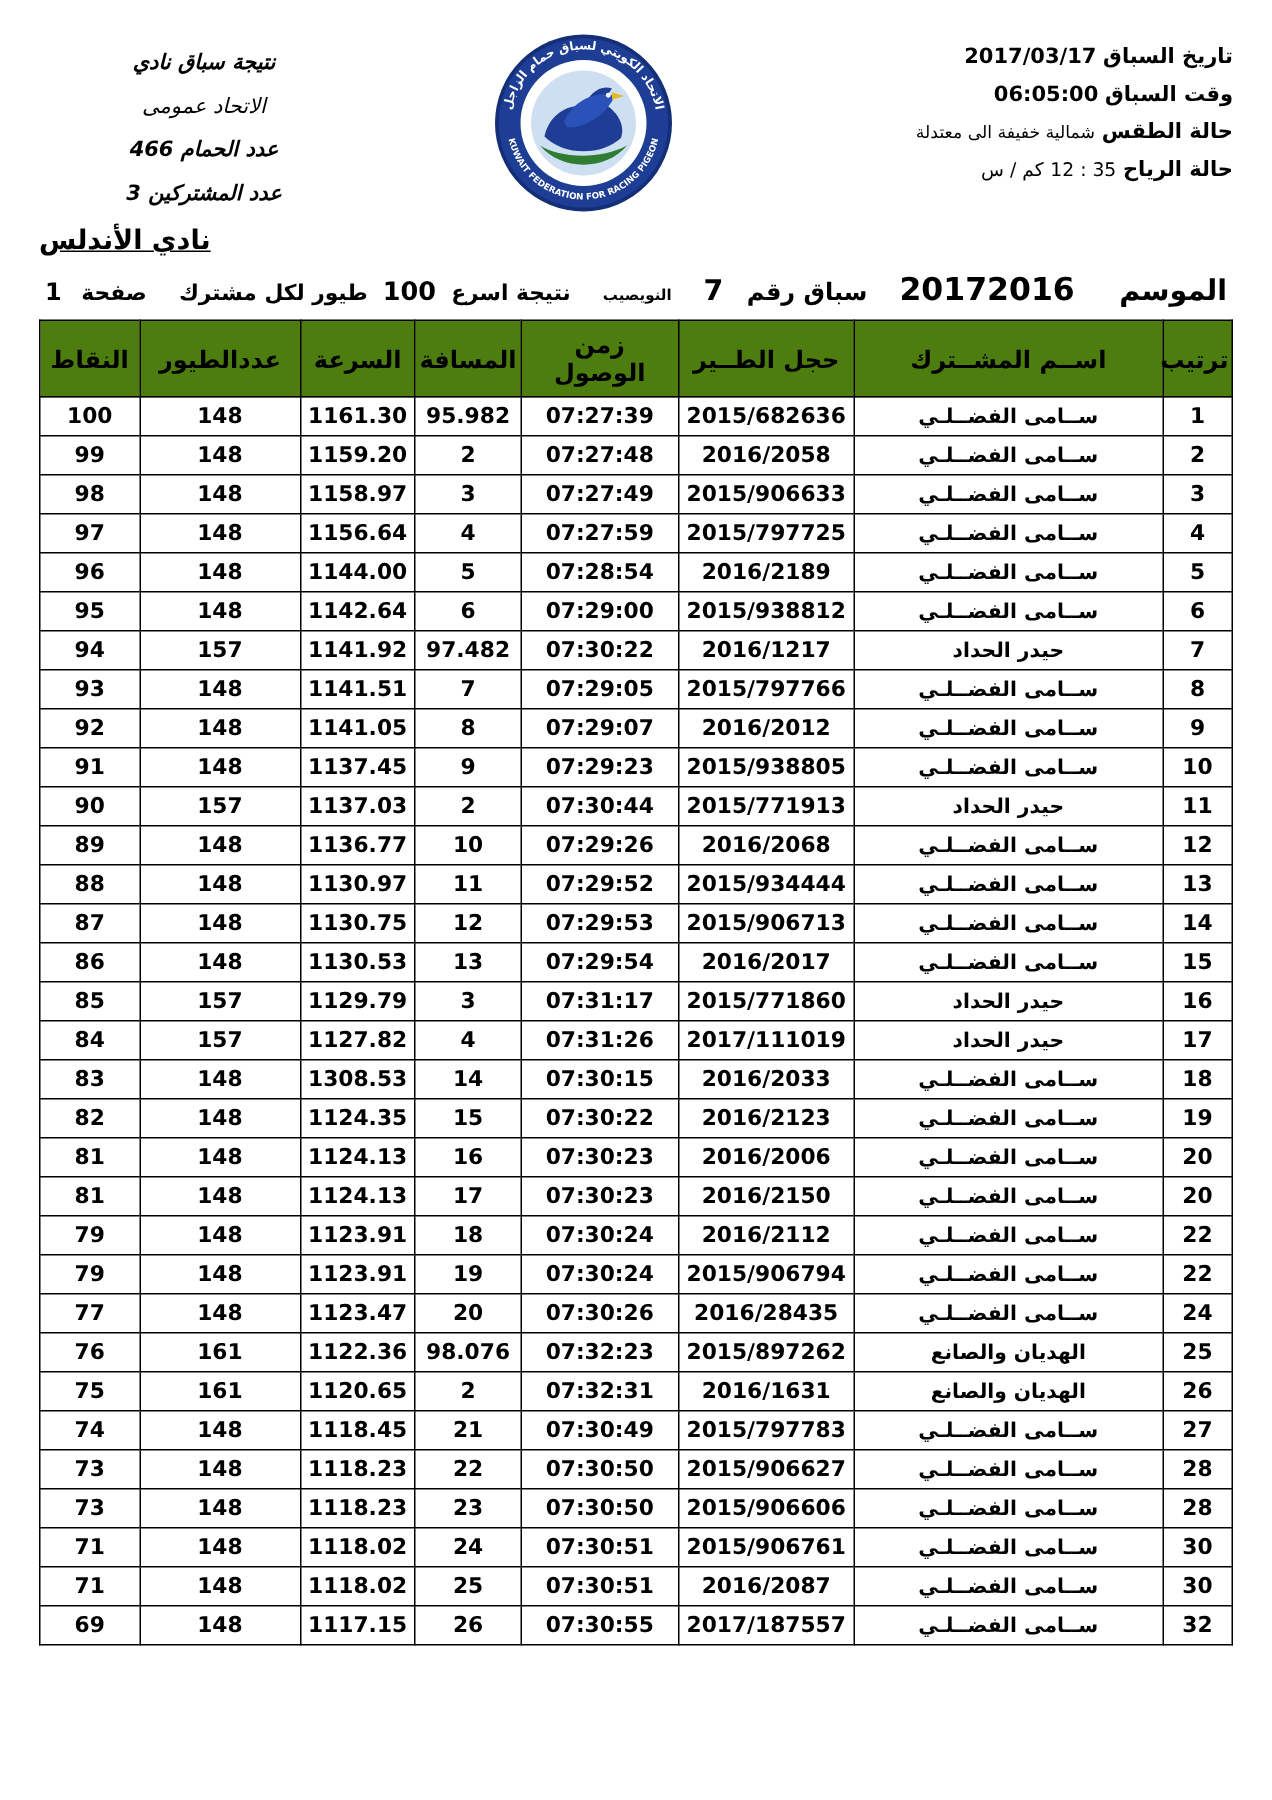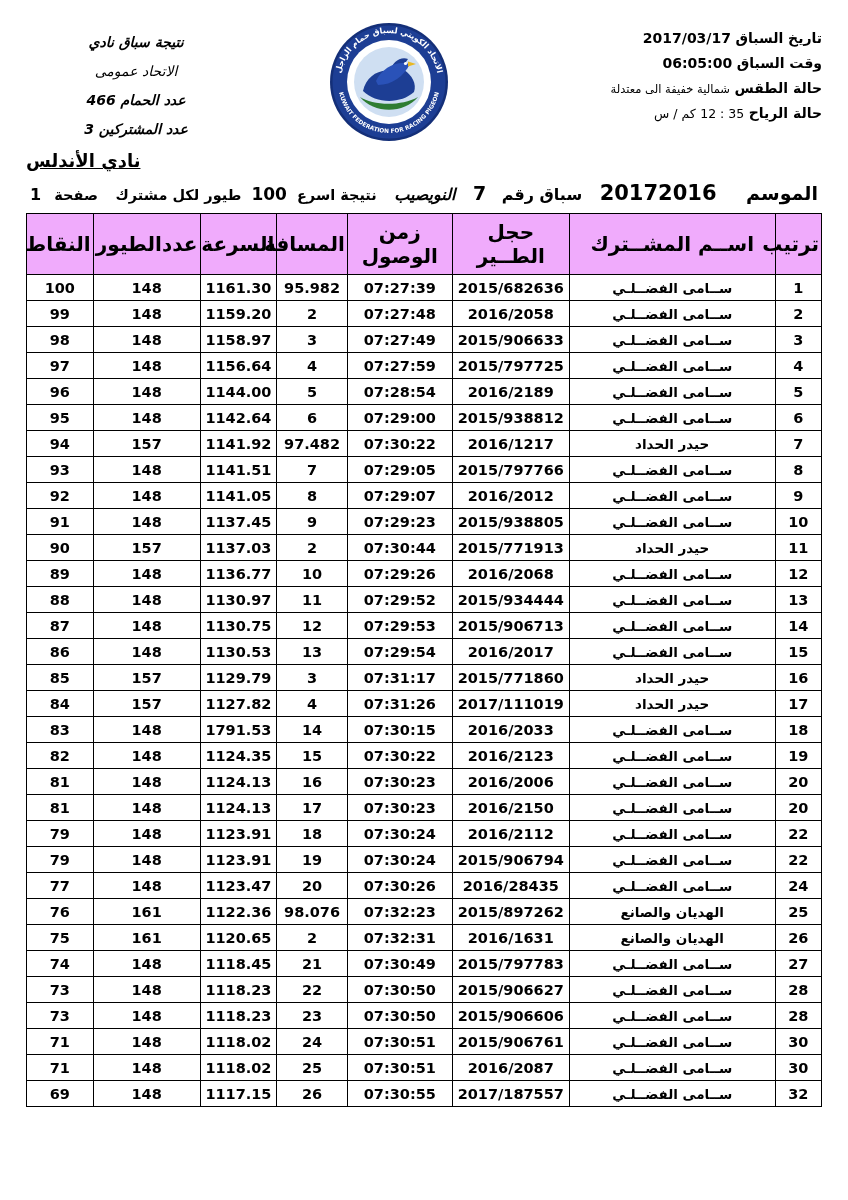--- a/index.html
+++ b/index.html
@@ -24,30 +24,30 @@
   .t-bold { font-weight:bold; font-size:15px; }
   .t-norm { font-weight:normal; font-size:14px; }
 
   
   .club { text-align:left; font-size:18px; font-weight:bold; margin-top:0px;text-decoration:underline; }
   .meta-row { display:flex; justify-content:space-between; align-items:baseline; margin:10px 4px 8px 4px; font-weight:bold; }
   .m-season-lbl { font-size:19px; }
   .m-season-num { font-size:21px; margin-right:24px; }
   .m-race-lbl { font-size:16px; }
   .m-race-num { font-size:19px; margin-right:10px; }
-  .m-loc { font-size:16px;font-style:italic; }
+  .m-loc { font-size:10px; }
   .m-note { font-size:14.5px; }
   .m-note .m-cnt { font-size:17px; margin:0 5px; }
   .m-page { font-size:14.5px; }
   .m-page .m-pnum { font-size:16px; margin-right:8px; }
 
   
   table { width:100%; border-collapse:collapse; table-layout:fixed; }
   th, td { border:1.4px solid #000; text-align:center; vertical-align:middle; }
-  th { background:#f0abfc; font-size:20px; font-weight:bold; padding:6px 2px; height:32px; }
+  th { background:#4d7c0f; font-size:16px; font-weight:bold; padding:6px 2px; height:32px; }
   td { font-size:14.5px; font-weight:bold; padding:3px 2px; height:26px; }
   .c-ring, .c-arrival, .c-distance, .c-speed { direction:ltr; }
   .c-name { font-size:13.5px; }
 </style>
 </head>
 <body>
 
 <div class="page">
 
   <div class="top">
@@ -326,21 +326,21 @@
           <td class="c-speed">1127.82</td>
           <td class="c-birds">157</td>
           <td class="c-points">84</td>
         </tr>
         <tr>
           <td class="c-rank">18</td>
           <td class="c-name">ســامى الفضــلـي</td>
           <td class="c-ring">2016/2033</td>
           <td class="c-arrival">07:30:15</td>
           <td class="c-distance">14</td>
-          <td class="c-speed">1791.53</td>
+          <td class="c-speed">1308.53</td>
           <td class="c-birds">148</td>
           <td class="c-points">83</td>
         </tr>
         <tr>
           <td class="c-rank">19</td>
           <td class="c-name">ســامى الفضــلـي</td>
           <td class="c-ring">2016/2123</td>
           <td class="c-arrival">07:30:22</td>
           <td class="c-distance">15</td>
           <td class="c-speed">1124.35</td>

